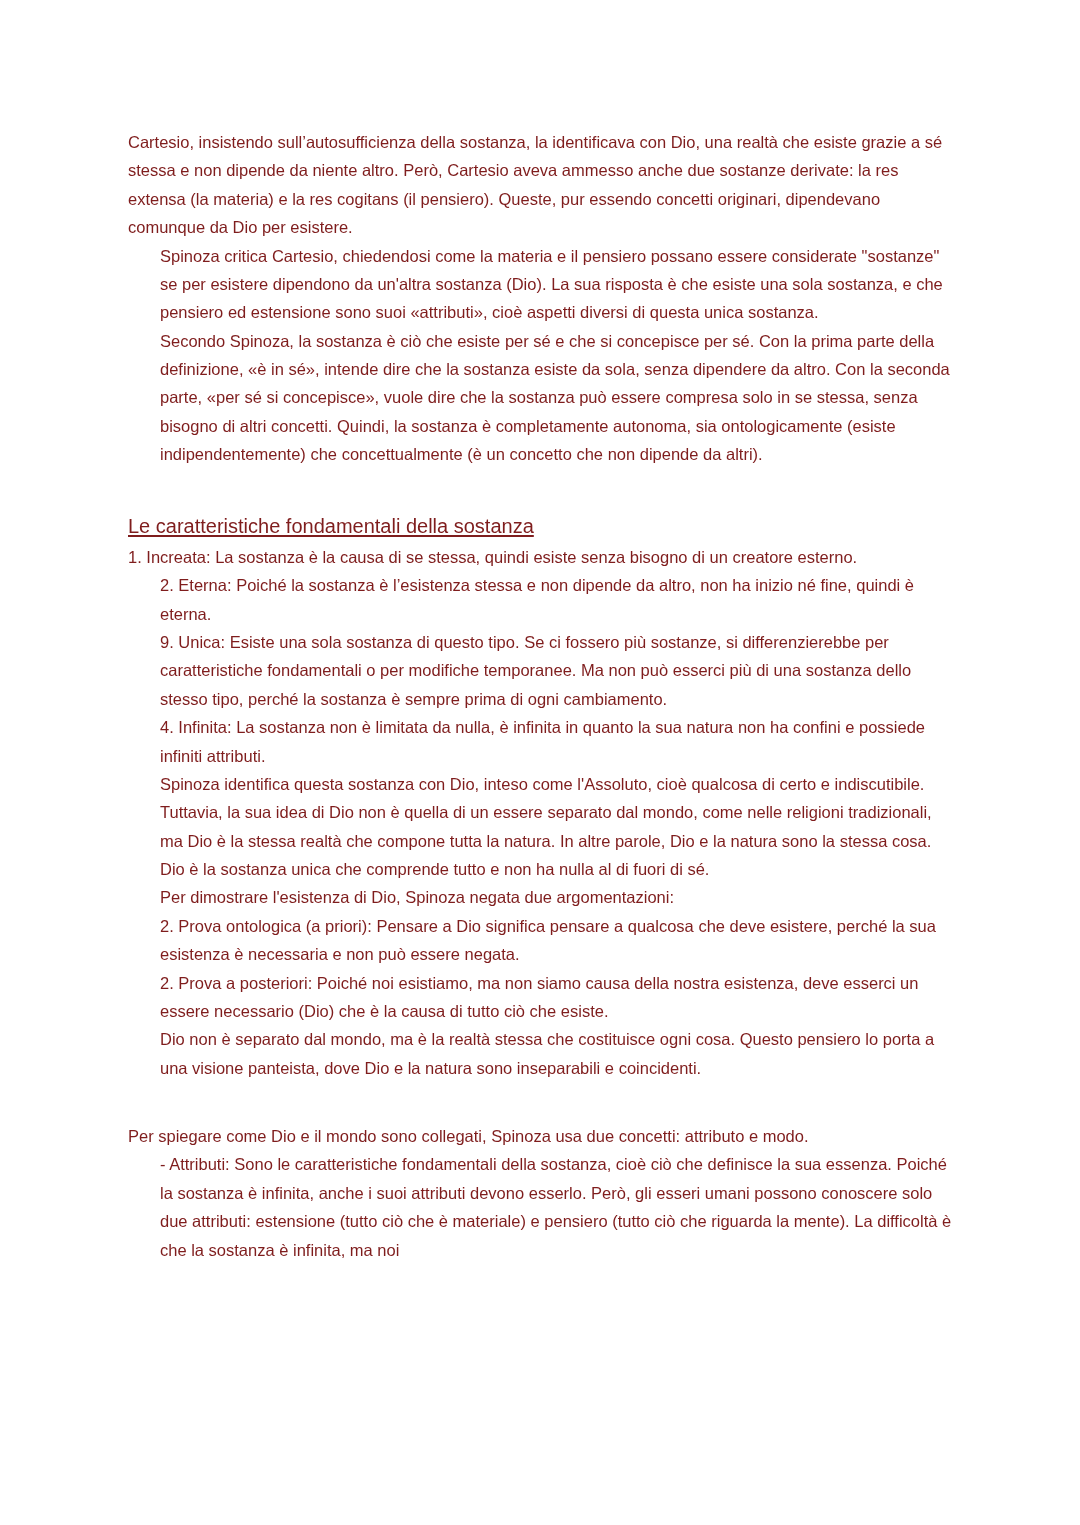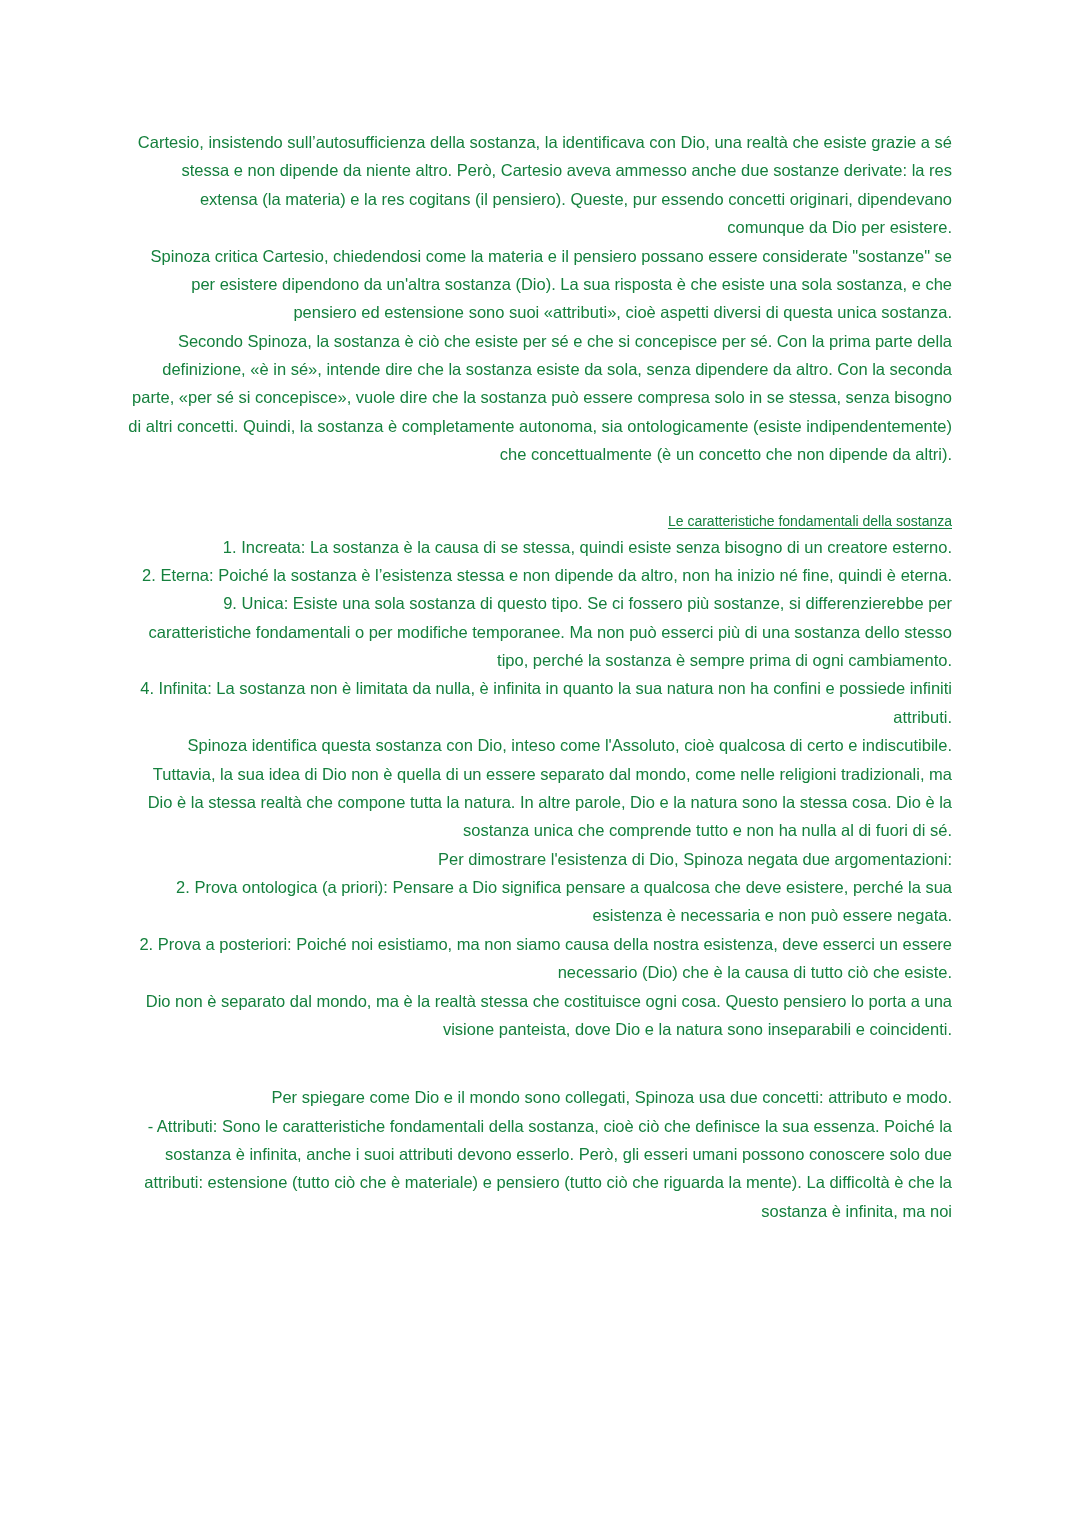--- a/index.html
+++ b/index.html
@@ -16,32 +16,33 @@
   .page {
     box-sizing: border-box;
     width: 1080px;
     height: 1525px;
     padding: 128px 128px 60px 128px;
     background: #ffffff;
   }
   .doc-body {
     font-size: 16.5px;
     line-height: 1.72;
-    color: #15803d;
-    text-align: right;
+    color: #7f1d1d;
+    text-align: left;
   }
   .para {
     margin: 0;
   }
   .para + .para {
     margin-top: 0;
+    margin-left: 32px;
   }
   .section-heading {
     margin: 0;
-    font-size: 14px;
+    font-size: 20px;
     font-weight: normal;
     text-decoration: underline;
     text-underline-offset: 2px;
   }
   .gap-large {
     height: 40px;
   }
 </style>
 </head>
 <body>

